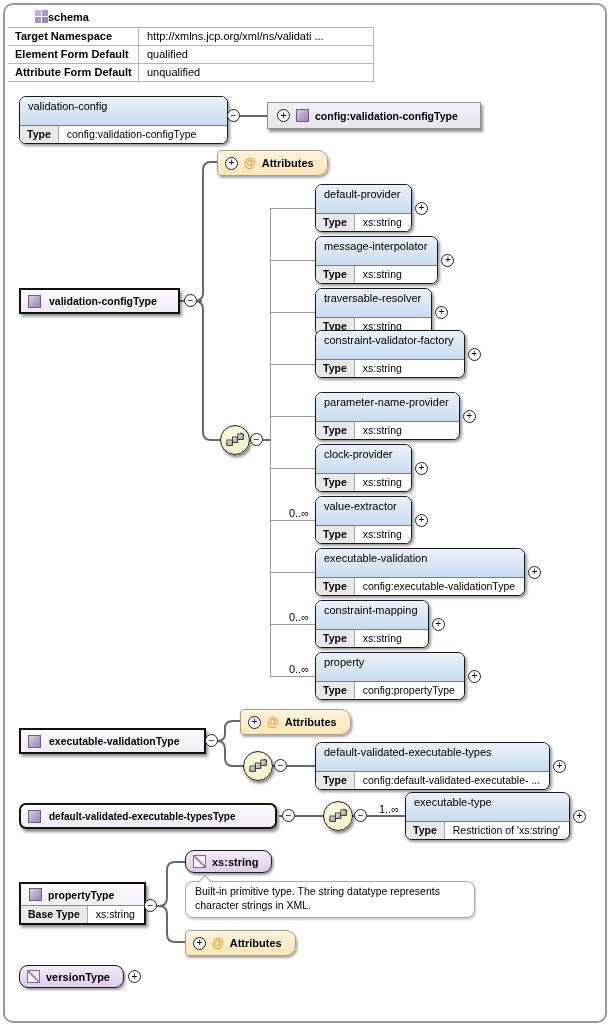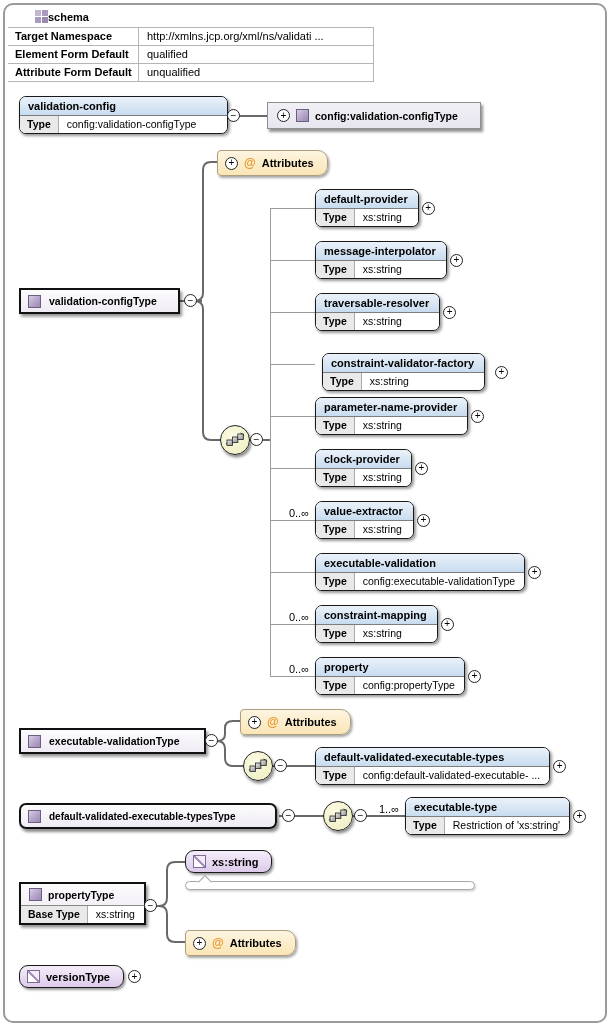--- a/index.html
+++ b/index.html
@@ -18,22 +18,22 @@
   .st-rows{border-top:1px solid #b5b5b5;border-bottom:1px solid #b5b5b5;border-right:1px solid #b5b5b5;}
   .st-row{display:flex;border-top:1px solid #b5b5b5;}
   .st-row:first-child{border-top:none;}
   .st-label{width:131px;box-sizing:border-box;padding:2px 20px 3px 7px;border-right:1px solid #b5b5b5;font-weight:bold;white-space:nowrap;}
   .st-value{flex:1;padding:2px 4px 3px 8px;white-space:nowrap;}
   
   #wires{position:absolute;left:0;top:0;}
   
   .el-box{display:inline-block;border:1px solid #1a1a1a;border-radius:7px;background:#fff;
     box-shadow:1.5px 2px 3px rgba(0,0,0,.40);overflow:hidden;}
-  .el-head{background:linear-gradient(#eaf2fa,#c8dcef);font-weight:bold;font-size:11px;
-    padding:3px 10px 3px 8px;border-bottom:1px solid #7d7d7d;white-space:nowrap;}
+  .el-head{background:linear-gradient(#eaf2fa,#c8dcef);font-weight:normal;font-size:11px;
+    padding:3px 10px 13px 8px;border-bottom:1px solid #7d7d7d;white-space:nowrap;}
   .el-type{display:flex;font-size:10.5px;white-space:nowrap;background:#fff;}
   .t-key{background:#e9e9e9;padding:2px 7px 3px 7px;border-right:1px solid #aaa;font-weight:bold;}
   .t-val{padding:2px 9px 3px 8px;}
   .root-el{position:absolute;left:14px;top:91px;width:207px;border-width:1.5px;}
   .child-row{position:absolute;display:flex;align-items:center;height:40px;}
   .occurs{width:42px;text-align:right;padding-right:6px;box-sizing:border-box;font-size:11px;transform:translateY(-7px);white-space:nowrap;}
   .child-row .conn{margin-left:3px;}
   
   .gt-box{position:absolute;display:flex;align-items:center;gap:8px;height:26px;padding:0 7px;
     border:2px solid #111;background:linear-gradient(#fcfbfd,#efecf4);box-sizing:border-box;
@@ -226,21 +226,21 @@
     <div class="el-box">
       <div class="el-head">traversable-resolver</div>
       <div class="el-type">
         <span class="t-key">Type</span>
         <span class="t-val">xs:string</span>
       </div>
     </div>
     <span class="conn">+</span>
   </div>
 
-  <div class="child-row" style="left:268px;top:347px;gap:7px;">
+  <div class="child-row" style="left:268px;top:329px;">
     <span class="occurs"></span>
     <div class="el-box">
       <div class="el-head">constraint-validator-factory</div>
       <div class="el-type">
         <span class="t-key">Type</span>
         <span class="t-val">xs:string</span>
       </div>
     </div>
     <span class="conn">+</span>
   </div>
@@ -368,20 +368,21 @@
       <span>propertyType</span>
     </div>
     <div class="gt2-row">
       <span class="t-key">Base Type</span>
       <span class="t-val">xs:string</span>
     </div>
   </div>
 
   <div class="note-box">
     <span class="note-notch"></span>
+    <span>Built-in primitive type. The string datatype represents character strings in XML.</span>
   </div>
 
   <div class="attr-box" style="left:180px;top:925px;">
     <span class="conn">+</span>
     <span class="at">@</span>
     <span>Attributes</span>
   </div>
 
   <div class="vt-row">
     <div class="simple-box">

